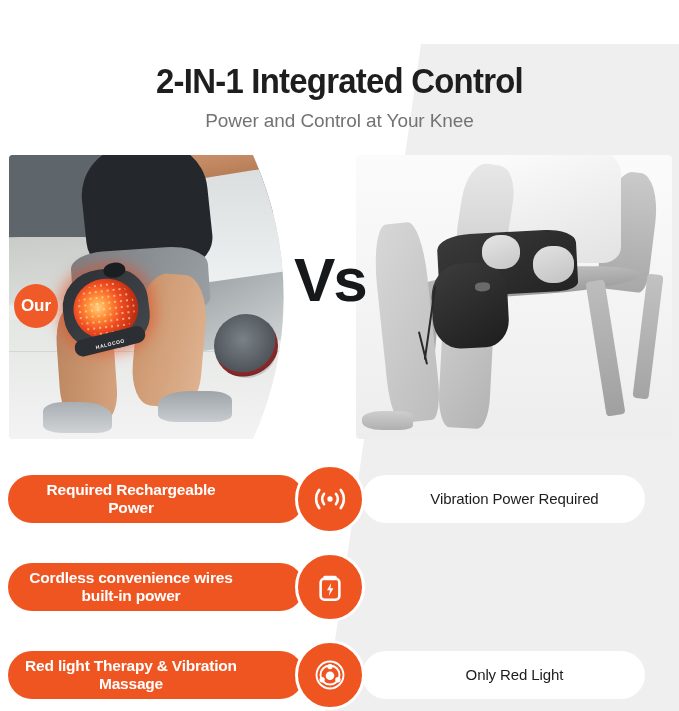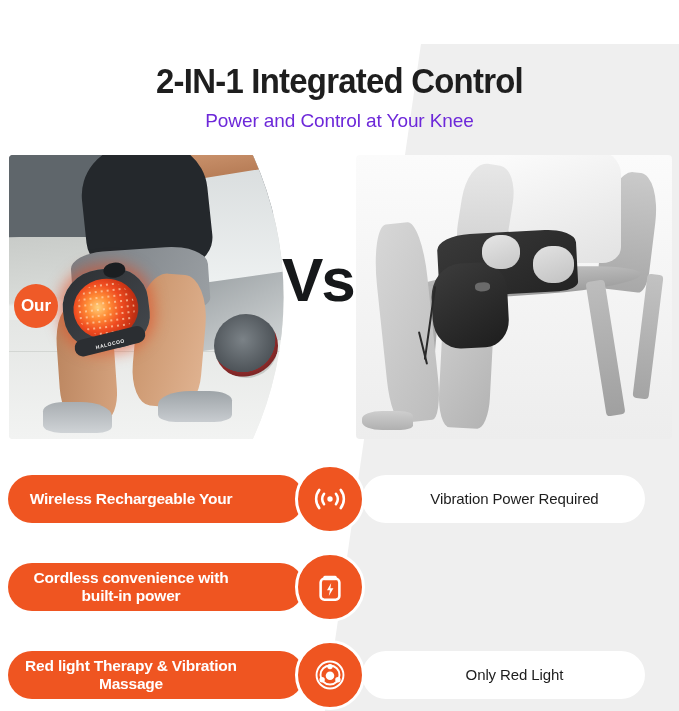--- a/index.html
+++ b/index.html
@@ -22,21 +22,21 @@
 
   
   .header{position:absolute;left:0;top:18px;width:679px;text-align:center;}
   .title{
     font-size:35px;font-weight:700;color:#1e1e1e;
     letter-spacing:-0.8px;line-height:1.1;
     font-family:"Liberation Sans Narrow","Liberation Sans",sans-serif;
     transform:scaleX(.94);transform-origin:center;
   }
   .subtitle{
-    font-size:19px;color:#6d28d9;font-weight:400;margin-top:9px;
+    font-size:19px;color:#737373;font-weight:400;margin-top:9px;
     letter-spacing:-0.1px;
   }
 
   
   .photos{position:absolute;left:0;top:111px;width:679px;height:284px;}
 
   .photo{position:absolute;top:0;height:284px;overflow:hidden;}
   .photo-left{
     left:9px;width:286px;border-radius:4px;
     -webkit-clip-path:ellipse(140% 130% at -44% 50%);
@@ -134,21 +134,21 @@
   
   .badge{
     position:absolute;border-radius:50%;
     display:flex;align-items:center;justify-content:center;
     color:#fff;font-weight:700;
   }
   .badge-our{left:5px;top:129px;width:44px;height:44px;background:#ef5a28;font-size:17px;}
 
   
   .vs{
-    position:absolute;left:282px;top:205px;width:110px;
+    position:absolute;left:294px;top:205px;width:110px;
     font-size:62px;font-weight:800;color:#16181a;line-height:1;
     letter-spacing:-2px;
     font-family:"Liberation Sans Narrow","Liberation Sans",sans-serif;
   }
 
   
   .rows{position:absolute;left:0;top:420px;width:679px;}
   .row{position:relative;height:88px;}
 
   .pill-left{
@@ -248,39 +248,39 @@
 
     </div>
   </div>
 
   <div class="vs">Vs</div>
 
   <div class="rows">
 
     <div class="row">
       <div class="pill-left">
-        <span>Wireless Rechargeable Your</span>
+        <span>Required Rechargeable Power</span>
       </div>
       <div class="icon-circle">
         <svg class="svg-icon" width="38" height="38" viewBox="0 0 48 48">
           <circle cx="24" cy="24" r="3.4" fill="#fff"></circle>
           <path d="M16.5 17.5a11 11 0 0 0 0 13" stroke="#fff" stroke-width="3.2" fill="none" stroke-linecap="round"></path>
           <path d="M31.5 17.5a11 11 0 0 1 0 13" stroke="#fff" stroke-width="3.2" fill="none" stroke-linecap="round"></path>
           <path d="M10.5 12.5a18.5 18.5 0 0 0 0 23" stroke="#fff" stroke-width="3.2" fill="none" stroke-linecap="round"></path>
           <path d="M37.5 12.5a18.5 18.5 0 0 1 0 23" stroke="#fff" stroke-width="3.2" fill="none" stroke-linecap="round"></path>
         </svg>
       </div>
       <div class="pill-right">
         <span>Vibration Power Required</span>
       </div>
     </div>
 
     <div class="row two-line">
       <div class="pill-left">
-        <span>Cordless convenience with built-in power</span>
+        <span>Cordless convenience wires built-in power</span>
       </div>
       <div class="icon-circle">
         <svg class="svg-icon" width="36" height="36" viewBox="0 0 48 48">
           <rect x="15" y="9" width="18" height="6" rx="2" fill="#fff"></rect>
           <rect x="11.5" y="13" width="25" height="28" rx="5" fill="none" stroke="#fff" stroke-width="3.4"></rect>
           <path d="M25.6 18.5 20 28.2h3.9L22.4 36l6.2-10.2h-4.1z" fill="#fff"></path>
         </svg>
       </div>
     </div>
 

